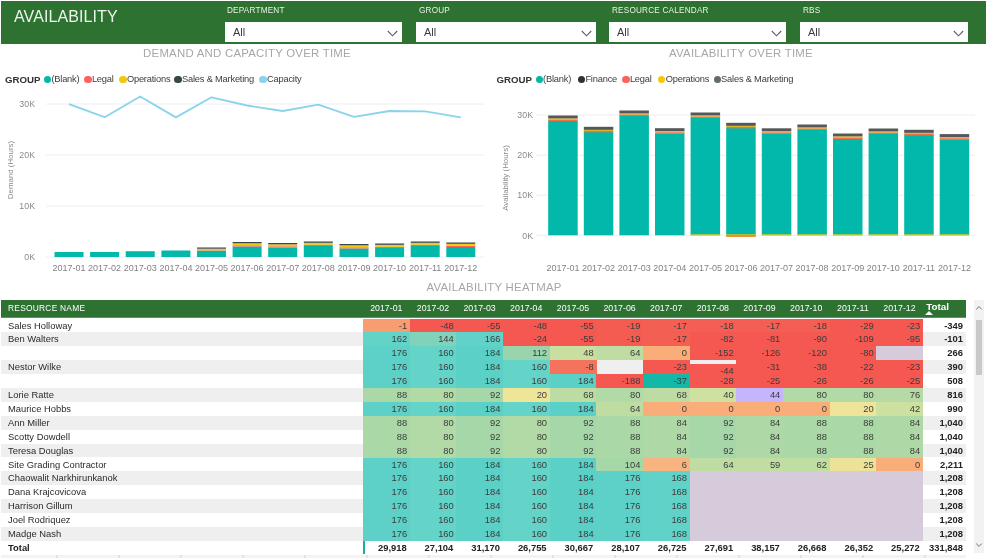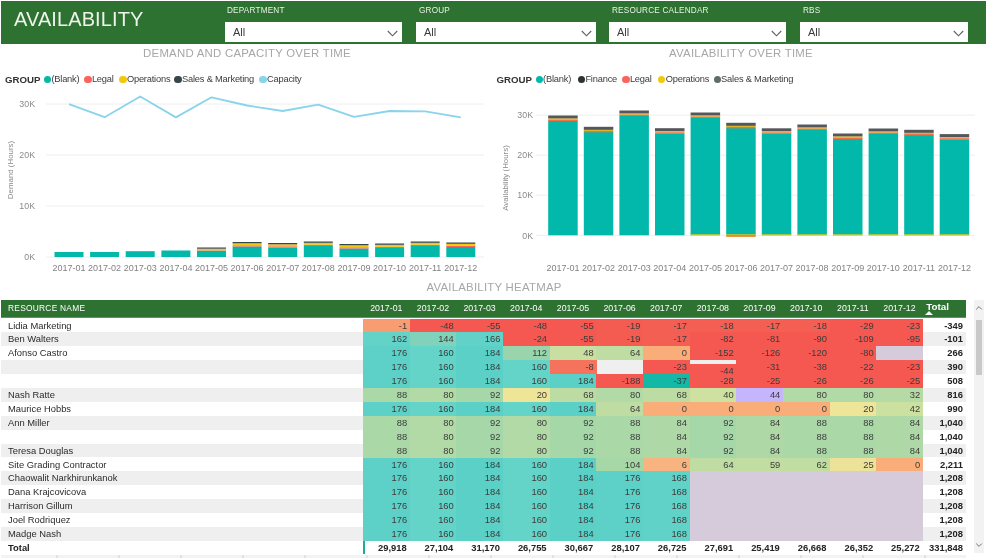--- a/index.html
+++ b/index.html
@@ -1,19 +1,19 @@
 <!DOCTYPE html>
 <html><head><meta charset="utf-8"><style>
 html,body{margin:0;padding:0;background:#fff;}
 *{box-sizing:border-box;}
 #page{position:relative;width:987px;height:558px;background:#fff;overflow:hidden;
  font-family:"Liberation Sans",sans-serif;}
 .abs{position:absolute;}
 .topbar{left:1px;top:1px;width:985px;height:42.5px;background:#2D7231;}
-.brand{position:absolute;left:14px;top:8px;color:#EFF3EC;font-size:20px;letter-spacing:0.1px;font-weight:400;}
+.brand{position:absolute;left:14px;top:8px;color:#EFF3EC;font-size:16px;letter-spacing:0.1px;font-weight:400;}
 .flabel{position:absolute;top:6px;color:#EAF0E6;font-size:8.2px;letter-spacing:0.2px;}
 .dd{position:absolute;top:22px;height:19.5px;background:#fff;color:#3a3a3a;font-size:11px;}
 .dd span{position:absolute;left:8px;top:3.5px;}
 .dd svg{position:absolute;right:4.5px;top:8px;}
 .ctitle{position:absolute;color:#A7A7A7;font-size:11.4px;letter-spacing:0.25px;white-space:nowrap;}
 .leg{position:absolute;top:74px;height:13px;font-size:9.3px;letter-spacing:-0.2px;color:#3b3b3b;white-space:nowrap;}
 .legb{position:absolute;top:73.5px;font-weight:700;font-size:9.7px;color:#333;}
 .dot{position:absolute;width:7.3px;height:7.3px;border-radius:50%;top:75.6px;}
 .tcell{position:absolute;font-size:9.4px;color:#3c3c3c;overflow:hidden;white-space:nowrap;}
 .num{text-align:right;padding-right:3px;}
@@ -228,21 +228,21 @@
 <div class="tcell" style="left:642.90px;top:299.7px;width:46.65px;height:17.0px;line-height:17.0px;color:#fff;font-size:8.8px;text-align:center;">2017-07</div>
 <div class="tcell" style="left:689.55px;top:299.7px;width:46.65px;height:17.0px;line-height:17.0px;color:#fff;font-size:8.8px;text-align:center;">2017-08</div>
 <div class="tcell" style="left:736.20px;top:299.7px;width:46.65px;height:17.0px;line-height:17.0px;color:#fff;font-size:8.8px;text-align:center;">2017-09</div>
 <div class="tcell" style="left:782.85px;top:299.7px;width:46.65px;height:17.0px;line-height:17.0px;color:#fff;font-size:8.8px;text-align:center;">2017-10</div>
 <div class="tcell" style="left:829.50px;top:299.7px;width:46.65px;height:17.0px;line-height:17.0px;color:#fff;font-size:8.8px;text-align:center;">2017-11</div>
 <div class="tcell" style="left:876.15px;top:299.7px;width:46.65px;height:17.0px;line-height:17.0px;color:#fff;font-size:8.8px;text-align:center;">2017-12</div>
 <div class="tcell" style="left:922.80px;top:299.7px;width:43.2px;height:17.0px;line-height:13px;color:#fff;font-weight:700;font-size:9.8px;padding-left:3.5px;">Total</div>
 <div class="abs" style="left:925.00px;top:310.9px;width:0;height:0;border-left:4.3px solid transparent;border-right:4.3px solid transparent;border-bottom:4.2px solid #fff;"></div>
 <div class="abs" style="left:0;top:318.5px;width:987px;height:222.39999999999998px;overflow:hidden;">
 <div class="abs" style="left:1.0px;top:0.00px;width:965px;height:13.9px;background:#FFFFFF;"></div>
-<div class="tcell nm" style="left:1.0px;top:0.00px;width:362.0px;height:13.9px;line-height:13.9px;">Lidia Marketing</div>
+<div class="tcell nm" style="left:1.0px;top:0.00px;width:362.0px;height:13.9px;line-height:13.9px;">Sales Holloway</div>
 <div class="tcell num" style="left:363.00px;top:0.00px;width:47.15px;height:14.200000000000001px;line-height:13.9px;background:#F89D71;">-1</div>
 <div class="tcell num" style="left:409.65px;top:0.00px;width:47.15px;height:14.200000000000001px;line-height:13.9px;background:#F45850;">-48</div>
 <div class="tcell num" style="left:456.30px;top:0.00px;width:47.15px;height:14.200000000000001px;line-height:13.9px;background:#F45850;">-55</div>
 <div class="tcell num" style="left:502.95px;top:0.00px;width:47.15px;height:14.200000000000001px;line-height:13.9px;background:#F45850;">-48</div>
 <div class="tcell num" style="left:549.60px;top:0.00px;width:47.15px;height:14.200000000000001px;line-height:13.9px;background:#F45850;">-55</div>
 <div class="tcell num" style="left:596.25px;top:0.00px;width:47.15px;height:14.200000000000001px;line-height:13.9px;background:#F45C52;">-19</div>
 <div class="tcell num" style="left:642.90px;top:0.00px;width:47.15px;height:14.200000000000001px;line-height:13.9px;background:#F45F54;">-17</div>
 <div class="tcell num" style="left:689.55px;top:0.00px;width:47.15px;height:14.200000000000001px;line-height:13.9px;background:#F45E53;">-18</div>
 <div class="tcell num" style="left:736.20px;top:0.00px;width:47.15px;height:14.200000000000001px;line-height:13.9px;background:#F45F54;">-17</div>
 <div class="tcell num" style="left:782.85px;top:0.00px;width:47.15px;height:14.200000000000001px;line-height:13.9px;background:#F45E53;">-18</div>
@@ -258,35 +258,35 @@
 <div class="tcell num" style="left:549.60px;top:13.90px;width:47.15px;height:14.200000000000001px;line-height:13.9px;background:#F45850;">-55</div>
 <div class="tcell num" style="left:596.25px;top:13.90px;width:47.15px;height:14.200000000000001px;line-height:13.9px;background:#F45C52;">-19</div>
 <div class="tcell num" style="left:642.90px;top:13.90px;width:47.15px;height:14.200000000000001px;line-height:13.9px;background:#F45F54;">-17</div>
 <div class="tcell num" style="left:689.55px;top:13.90px;width:47.15px;height:14.200000000000001px;line-height:13.9px;background:#F45850;">-82</div>
 <div class="tcell num" style="left:736.20px;top:13.90px;width:47.15px;height:14.200000000000001px;line-height:13.9px;background:#F45850;">-81</div>
 <div class="tcell num" style="left:782.85px;top:13.90px;width:47.15px;height:14.200000000000001px;line-height:13.9px;background:#F45850;">-90</div>
 <div class="tcell num" style="left:829.50px;top:13.90px;width:47.15px;height:14.200000000000001px;line-height:13.9px;background:#F45850;">-109</div>
 <div class="tcell num" style="left:876.15px;top:13.90px;width:47.15px;height:14.200000000000001px;line-height:13.9px;background:#F45850;">-95</div>
 <div class="tcell num" style="left:922.80px;top:13.90px;width:43.2px;height:13.9px;line-height:13.9px;font-weight:700;color:#222;">-101</div>
 <div class="abs" style="left:1.0px;top:27.80px;width:965px;height:13.9px;background:#FFFFFF;"></div>
-<div class="tcell nm" style="left:1.0px;top:27.80px;width:362.0px;height:13.9px;line-height:13.9px;">Afonso Castro</div>
 <div class="tcell num" style="left:363.00px;top:27.80px;width:47.15px;height:14.200000000000001px;line-height:13.9px;background:#5DD1C7;">176</div>
 <div class="tcell num" style="left:409.65px;top:27.80px;width:47.15px;height:14.200000000000001px;line-height:13.9px;background:#64D3C8;">160</div>
 <div class="tcell num" style="left:456.30px;top:27.80px;width:47.15px;height:14.200000000000001px;line-height:13.9px;background:#5AD0C6;">184</div>
 <div class="tcell num" style="left:502.95px;top:27.80px;width:47.15px;height:14.200000000000001px;line-height:13.9px;background:#99D4AD;">112</div>
 <div class="tcell num" style="left:549.60px;top:27.80px;width:47.15px;height:14.200000000000001px;line-height:13.9px;background:#C8DFA1;">48</div>
 <div class="tcell num" style="left:596.25px;top:27.80px;width:47.15px;height:14.200000000000001px;line-height:13.9px;background:#BFDDA3;">64</div>
 <div class="tcell num" style="left:642.90px;top:27.80px;width:47.15px;height:14.200000000000001px;line-height:13.9px;background:#F9AE79;">0</div>
 <div class="tcell num" style="left:689.55px;top:27.80px;width:47.15px;height:14.200000000000001px;line-height:13.9px;background:#F45850;">-152</div>
 <div class="tcell num" style="left:736.20px;top:27.80px;width:47.15px;height:14.200000000000001px;line-height:13.9px;background:#F45850;">-126</div>
 <div class="tcell num" style="left:782.85px;top:27.80px;width:47.15px;height:14.200000000000001px;line-height:13.9px;background:#F45850;">-120</div>
 <div class="tcell num" style="left:829.50px;top:27.80px;width:47.15px;height:14.200000000000001px;line-height:13.9px;background:#F45850;">-80</div>
 <div class="tcell num" style="left:876.15px;top:27.80px;width:47.15px;height:14.200000000000001px;line-height:13.9px;background:#D5CBDB;"></div>
 <div class="tcell num" style="left:922.80px;top:27.80px;width:43.2px;height:13.9px;line-height:13.9px;font-weight:700;color:#222;">266</div>
 <div class="abs" style="left:1.0px;top:41.70px;width:965px;height:13.9px;background:#EFEFEF;"></div>
+<div class="tcell nm" style="left:1.0px;top:41.70px;width:362.0px;height:13.9px;line-height:13.9px;">Nestor Wilke</div>
 <div class="tcell num" style="left:363.00px;top:41.70px;width:47.15px;height:14.200000000000001px;line-height:13.9px;background:#5DD1C7;">176</div>
 <div class="tcell num" style="left:409.65px;top:41.70px;width:47.15px;height:14.200000000000001px;line-height:13.9px;background:#64D3C8;">160</div>
 <div class="tcell num" style="left:456.30px;top:41.70px;width:47.15px;height:14.200000000000001px;line-height:13.9px;background:#5AD0C6;">184</div>
 <div class="tcell num" style="left:502.95px;top:41.70px;width:47.15px;height:14.200000000000001px;line-height:13.9px;background:#64D3C8;">160</div>
 <div class="tcell num" style="left:549.60px;top:41.70px;width:47.15px;height:14.200000000000001px;line-height:13.9px;background:#F5725C;">-8</div>
 <div class="tcell num" style="left:596.25px;top:41.70px;width:47.15px;height:14.200000000000001px;line-height:13.9px;background:#F45850;margin-top:32px;">-102</div>
 <div class="tcell num" style="left:642.90px;top:41.70px;width:47.15px;height:14.200000000000001px;line-height:13.9px;background:#F45850;">-23</div>
 <div class="tcell num" style="left:689.55px;top:45px;width:47.15px;height:14.200000000000001px;line-height:13.9px;background:#F45850;">-44</div>
 <div class="tcell num" style="left:736.20px;top:41.70px;width:47.15px;height:14.200000000000001px;line-height:13.9px;background:#F45850;">-31</div>
 <div class="tcell num" style="left:782.85px;top:41.70px;width:47.15px;height:14.200000000000001px;line-height:13.9px;background:#F45850;">-38</div>
@@ -301,33 +301,33 @@
 <div class="tcell num" style="left:549.60px;top:55.60px;width:47.15px;height:14.200000000000001px;line-height:13.9px;background:#5AD0C6;">184</div>
 <div class="tcell num" style="left:596.25px;top:55.60px;width:47.15px;height:14.200000000000001px;line-height:13.9px;background:#F45850;">-188</div>
 <div class="tcell num" style="left:642.90px;top:55.60px;width:47.15px;height:14.200000000000001px;line-height:13.9px;background:#14b8a6;">-37</div>
 <div class="tcell num" style="left:689.55px;top:55.60px;width:47.15px;height:14.200000000000001px;line-height:13.9px;background:#F45850;">-28</div>
 <div class="tcell num" style="left:736.20px;top:55.60px;width:47.15px;height:14.200000000000001px;line-height:13.9px;background:#F45850;">-25</div>
 <div class="tcell num" style="left:782.85px;top:55.60px;width:47.15px;height:14.200000000000001px;line-height:13.9px;background:#F45850;">-26</div>
 <div class="tcell num" style="left:829.50px;top:55.60px;width:47.15px;height:14.200000000000001px;line-height:13.9px;background:#F45850;">-26</div>
 <div class="tcell num" style="left:876.15px;top:55.60px;width:47.15px;height:14.200000000000001px;line-height:13.9px;background:#F45850;">-25</div>
 <div class="tcell num" style="left:922.80px;top:55.60px;width:43.2px;height:13.9px;line-height:13.9px;font-weight:700;color:#222;">508</div>
 <div class="abs" style="left:1.0px;top:69.50px;width:965px;height:13.9px;background:#EFEFEF;"></div>
-<div class="tcell nm" style="left:1.0px;top:69.50px;width:362.0px;height:13.9px;line-height:13.9px;">Nash Ratte</div>
+<div class="tcell nm" style="left:1.0px;top:69.50px;width:362.0px;height:13.9px;line-height:13.9px;">Lorie Ratte</div>
 <div class="tcell num" style="left:363.00px;top:69.50px;width:47.15px;height:14.200000000000001px;line-height:13.9px;background:#AAD8A7;">88</div>
 <div class="tcell num" style="left:409.65px;top:69.50px;width:47.15px;height:14.200000000000001px;line-height:13.9px;background:#B2DAA6;">80</div>
 <div class="tcell num" style="left:456.30px;top:69.50px;width:47.15px;height:14.200000000000001px;line-height:13.9px;background:#A6D7A8;">92</div>
 <div class="tcell num" style="left:502.95px;top:69.50px;width:47.15px;height:14.200000000000001px;line-height:13.9px;background:#EEE599;">20</div>
 <div class="tcell num" style="left:549.60px;top:69.50px;width:47.15px;height:14.200000000000001px;line-height:13.9px;background:#BDDCA3;">68</div>
 <div class="tcell num" style="left:596.25px;top:69.50px;width:47.15px;height:14.200000000000001px;line-height:13.9px;background:#B2DAA6;">80</div>
 <div class="tcell num" style="left:642.90px;top:69.50px;width:47.15px;height:14.200000000000001px;line-height:13.9px;background:#BDDCA3;">68</div>
 <div class="tcell num" style="left:689.55px;top:69.50px;width:47.15px;height:14.200000000000001px;line-height:13.9px;background:#CEE1A0;">40</div>
 <div class="tcell num" style="left:736.20px;top:69.50px;width:47.15px;height:26px;line-height:13.9px;background:#c4b5fd;">44</div>
 <div class="tcell num" style="left:782.85px;top:69.50px;width:47.15px;height:14.200000000000001px;line-height:13.9px;background:#B2DAA6;">80</div>
 <div class="tcell num" style="left:829.50px;top:69.50px;width:47.15px;height:14.200000000000001px;line-height:13.9px;background:#B2DAA6;">80</div>
-<div class="tcell num" style="left:876.15px;top:69.50px;width:47.15px;height:14.200000000000001px;line-height:13.9px;background:#B5DAA5;">32</div>
+<div class="tcell num" style="left:876.15px;top:69.50px;width:47.15px;height:14.200000000000001px;line-height:13.9px;background:#B5DAA5;">76</div>
 <div class="tcell num" style="left:922.80px;top:69.50px;width:43.2px;height:13.9px;line-height:13.9px;font-weight:700;color:#222;">816</div>
 <div class="abs" style="left:1.0px;top:83.40px;width:965px;height:13.9px;background:#FFFFFF;"></div>
 <div class="tcell nm" style="left:1.0px;top:83.40px;width:362.0px;height:13.9px;line-height:13.9px;">Maurice Hobbs</div>
 <div class="tcell num" style="left:363.00px;top:83.40px;width:47.15px;height:14.200000000000001px;line-height:13.9px;background:#5DD1C7;">176</div>
 <div class="tcell num" style="left:409.65px;top:83.40px;width:47.15px;height:14.200000000000001px;line-height:13.9px;background:#64D3C8;">160</div>
 <div class="tcell num" style="left:456.30px;top:83.40px;width:47.15px;height:14.200000000000001px;line-height:13.9px;background:#5AD0C6;">184</div>
 <div class="tcell num" style="left:502.95px;top:83.40px;width:47.15px;height:14.200000000000001px;line-height:13.9px;background:#64D3C8;">160</div>
 <div class="tcell num" style="left:549.60px;top:83.40px;width:47.15px;height:14.200000000000001px;line-height:13.9px;background:#5AD0C6;">184</div>
 <div class="tcell num" style="left:596.25px;top:83.40px;width:47.15px;height:14.200000000000001px;line-height:13.9px;background:#BFDDA3;">64</div>
 <div class="tcell num" style="left:642.90px;top:83.40px;width:47.15px;height:14.200000000000001px;line-height:13.9px;background:#F9AE79;">0</div>
@@ -346,20 +346,21 @@
 <div class="tcell num" style="left:549.60px;top:97.30px;width:47.15px;height:14.200000000000001px;line-height:13.9px;background:#A6D7A8;">92</div>
 <div class="tcell num" style="left:596.25px;top:97.30px;width:47.15px;height:14.200000000000001px;line-height:13.9px;background:#AAD8A7;">88</div>
 <div class="tcell num" style="left:642.90px;top:97.30px;width:47.15px;height:14.200000000000001px;line-height:13.9px;background:#AED9A6;">84</div>
 <div class="tcell num" style="left:689.55px;top:97.30px;width:47.15px;height:14.200000000000001px;line-height:13.9px;background:#A6D7A8;">92</div>
 <div class="tcell num" style="left:736.20px;top:97.30px;width:47.15px;height:14.200000000000001px;line-height:13.9px;background:#AED9A6;">84</div>
 <div class="tcell num" style="left:782.85px;top:97.30px;width:47.15px;height:14.200000000000001px;line-height:13.9px;background:#AAD8A7;">88</div>
 <div class="tcell num" style="left:829.50px;top:97.30px;width:47.15px;height:14.200000000000001px;line-height:13.9px;background:#AAD8A7;">88</div>
 <div class="tcell num" style="left:876.15px;top:97.30px;width:47.15px;height:14.200000000000001px;line-height:13.9px;background:#AED9A6;">84</div>
 <div class="tcell num" style="left:922.80px;top:97.30px;width:43.2px;height:13.9px;line-height:13.9px;font-weight:700;color:#222;">1,040</div>
 <div class="abs" style="left:1.0px;top:111.20px;width:965px;height:13.9px;background:#FFFFFF;"></div>
+<div class="tcell nm" style="left:1.0px;top:111.20px;width:362.0px;height:13.9px;line-height:13.9px;">Scotty Dowdell</div>
 <div class="tcell num" style="left:363.00px;top:111.20px;width:47.15px;height:14.200000000000001px;line-height:13.9px;background:#AAD8A7;">88</div>
 <div class="tcell num" style="left:409.65px;top:111.20px;width:47.15px;height:14.200000000000001px;line-height:13.9px;background:#B2DAA6;">80</div>
 <div class="tcell num" style="left:456.30px;top:111.20px;width:47.15px;height:14.200000000000001px;line-height:13.9px;background:#A6D7A8;">92</div>
 <div class="tcell num" style="left:502.95px;top:111.20px;width:47.15px;height:14.200000000000001px;line-height:13.9px;background:#B2DAA6;">80</div>
 <div class="tcell num" style="left:549.60px;top:111.20px;width:47.15px;height:14.200000000000001px;line-height:13.9px;background:#A6D7A8;">92</div>
 <div class="tcell num" style="left:596.25px;top:111.20px;width:47.15px;height:14.200000000000001px;line-height:13.9px;background:#AAD8A7;">88</div>
 <div class="tcell num" style="left:642.90px;top:111.20px;width:47.15px;height:14.200000000000001px;line-height:13.9px;background:#AED9A6;">84</div>
 <div class="tcell num" style="left:689.55px;top:111.20px;width:47.15px;height:14.200000000000001px;line-height:13.9px;background:#A6D7A8;">92</div>
 <div class="tcell num" style="left:736.20px;top:111.20px;width:47.15px;height:14.200000000000001px;line-height:13.9px;background:#AED9A6;">84</div>
 <div class="tcell num" style="left:782.85px;top:111.20px;width:47.15px;height:14.200000000000001px;line-height:13.9px;background:#AAD8A7;">88</div>
@@ -476,21 +477,21 @@
 <div class="tcell nm" style="left:1.0px;top:540.9px;width:362.0px;height:13.6px;line-height:13.6px;font-weight:700;color:#222;">Total</div>
 <div class="abs" style="left:363.00px;top:540.9px;width:1.5px;height:13.6px;background:#14AF9F;"></div>
 <div class="tcell num" style="left:363.00px;top:540.9px;width:46.65px;height:13.6px;line-height:13.6px;font-weight:700;color:#222;">29,918</div>
 <div class="tcell num" style="left:409.65px;top:540.9px;width:46.65px;height:13.6px;line-height:13.6px;font-weight:700;color:#222;">27,104</div>
 <div class="tcell num" style="left:456.30px;top:540.9px;width:46.65px;height:13.6px;line-height:13.6px;font-weight:700;color:#222;">31,170</div>
 <div class="tcell num" style="left:502.95px;top:540.9px;width:46.65px;height:13.6px;line-height:13.6px;font-weight:700;color:#222;">26,755</div>
 <div class="tcell num" style="left:549.60px;top:540.9px;width:46.65px;height:13.6px;line-height:13.6px;font-weight:700;color:#222;">30,667</div>
 <div class="tcell num" style="left:596.25px;top:540.9px;width:46.65px;height:13.6px;line-height:13.6px;font-weight:700;color:#222;">28,107</div>
 <div class="tcell num" style="left:642.90px;top:540.9px;width:46.65px;height:13.6px;line-height:13.6px;font-weight:700;color:#222;">26,725</div>
 <div class="tcell num" style="left:689.55px;top:540.9px;width:46.65px;height:13.6px;line-height:13.6px;font-weight:700;color:#222;">27,691</div>
-<div class="tcell num" style="left:736.20px;top:540.9px;width:46.65px;height:13.6px;line-height:13.6px;font-weight:700;color:#222;">25,419</div>
+<div class="tcell num" style="left:736.20px;top:540.9px;width:46.65px;height:13.6px;line-height:13.6px;font-weight:700;color:#222;">38,157</div>
 <div class="tcell num" style="left:782.85px;top:540.9px;width:46.65px;height:13.6px;line-height:13.6px;font-weight:700;color:#222;">26,668</div>
 <div class="tcell num" style="left:829.50px;top:540.9px;width:46.65px;height:13.6px;line-height:13.6px;font-weight:700;color:#222;">26,352</div>
 <div class="tcell num" style="left:876.15px;top:540.9px;width:46.65px;height:13.6px;line-height:13.6px;font-weight:700;color:#222;">25,272</div>
 <div class="tcell num" style="left:922.80px;top:540.9px;width:43.2px;height:13.6px;line-height:13.6px;font-weight:700;color:#222;">331,848</div>
 <div class="abs" style="left:974px;top:300px;width:9.5px;height:253px;background:#F2F2F2;"></div>
 <div class="abs" style="left:975.5px;top:320px;width:6.5px;height:55px;background:#C9C9C9;"></div>
 <svg class="abs" style="left:975px;top:305px" width="8" height="6" viewBox="0 0 8 6">
       <path d="M1.2 4.4 L4 1.6 L6.8 4.4" fill="none" stroke="#737373" stroke-width="1.0"></path>
     </svg>
 <svg class="abs" style="left:975px;top:542px" width="8" height="6" viewBox="0 0 8 6">

